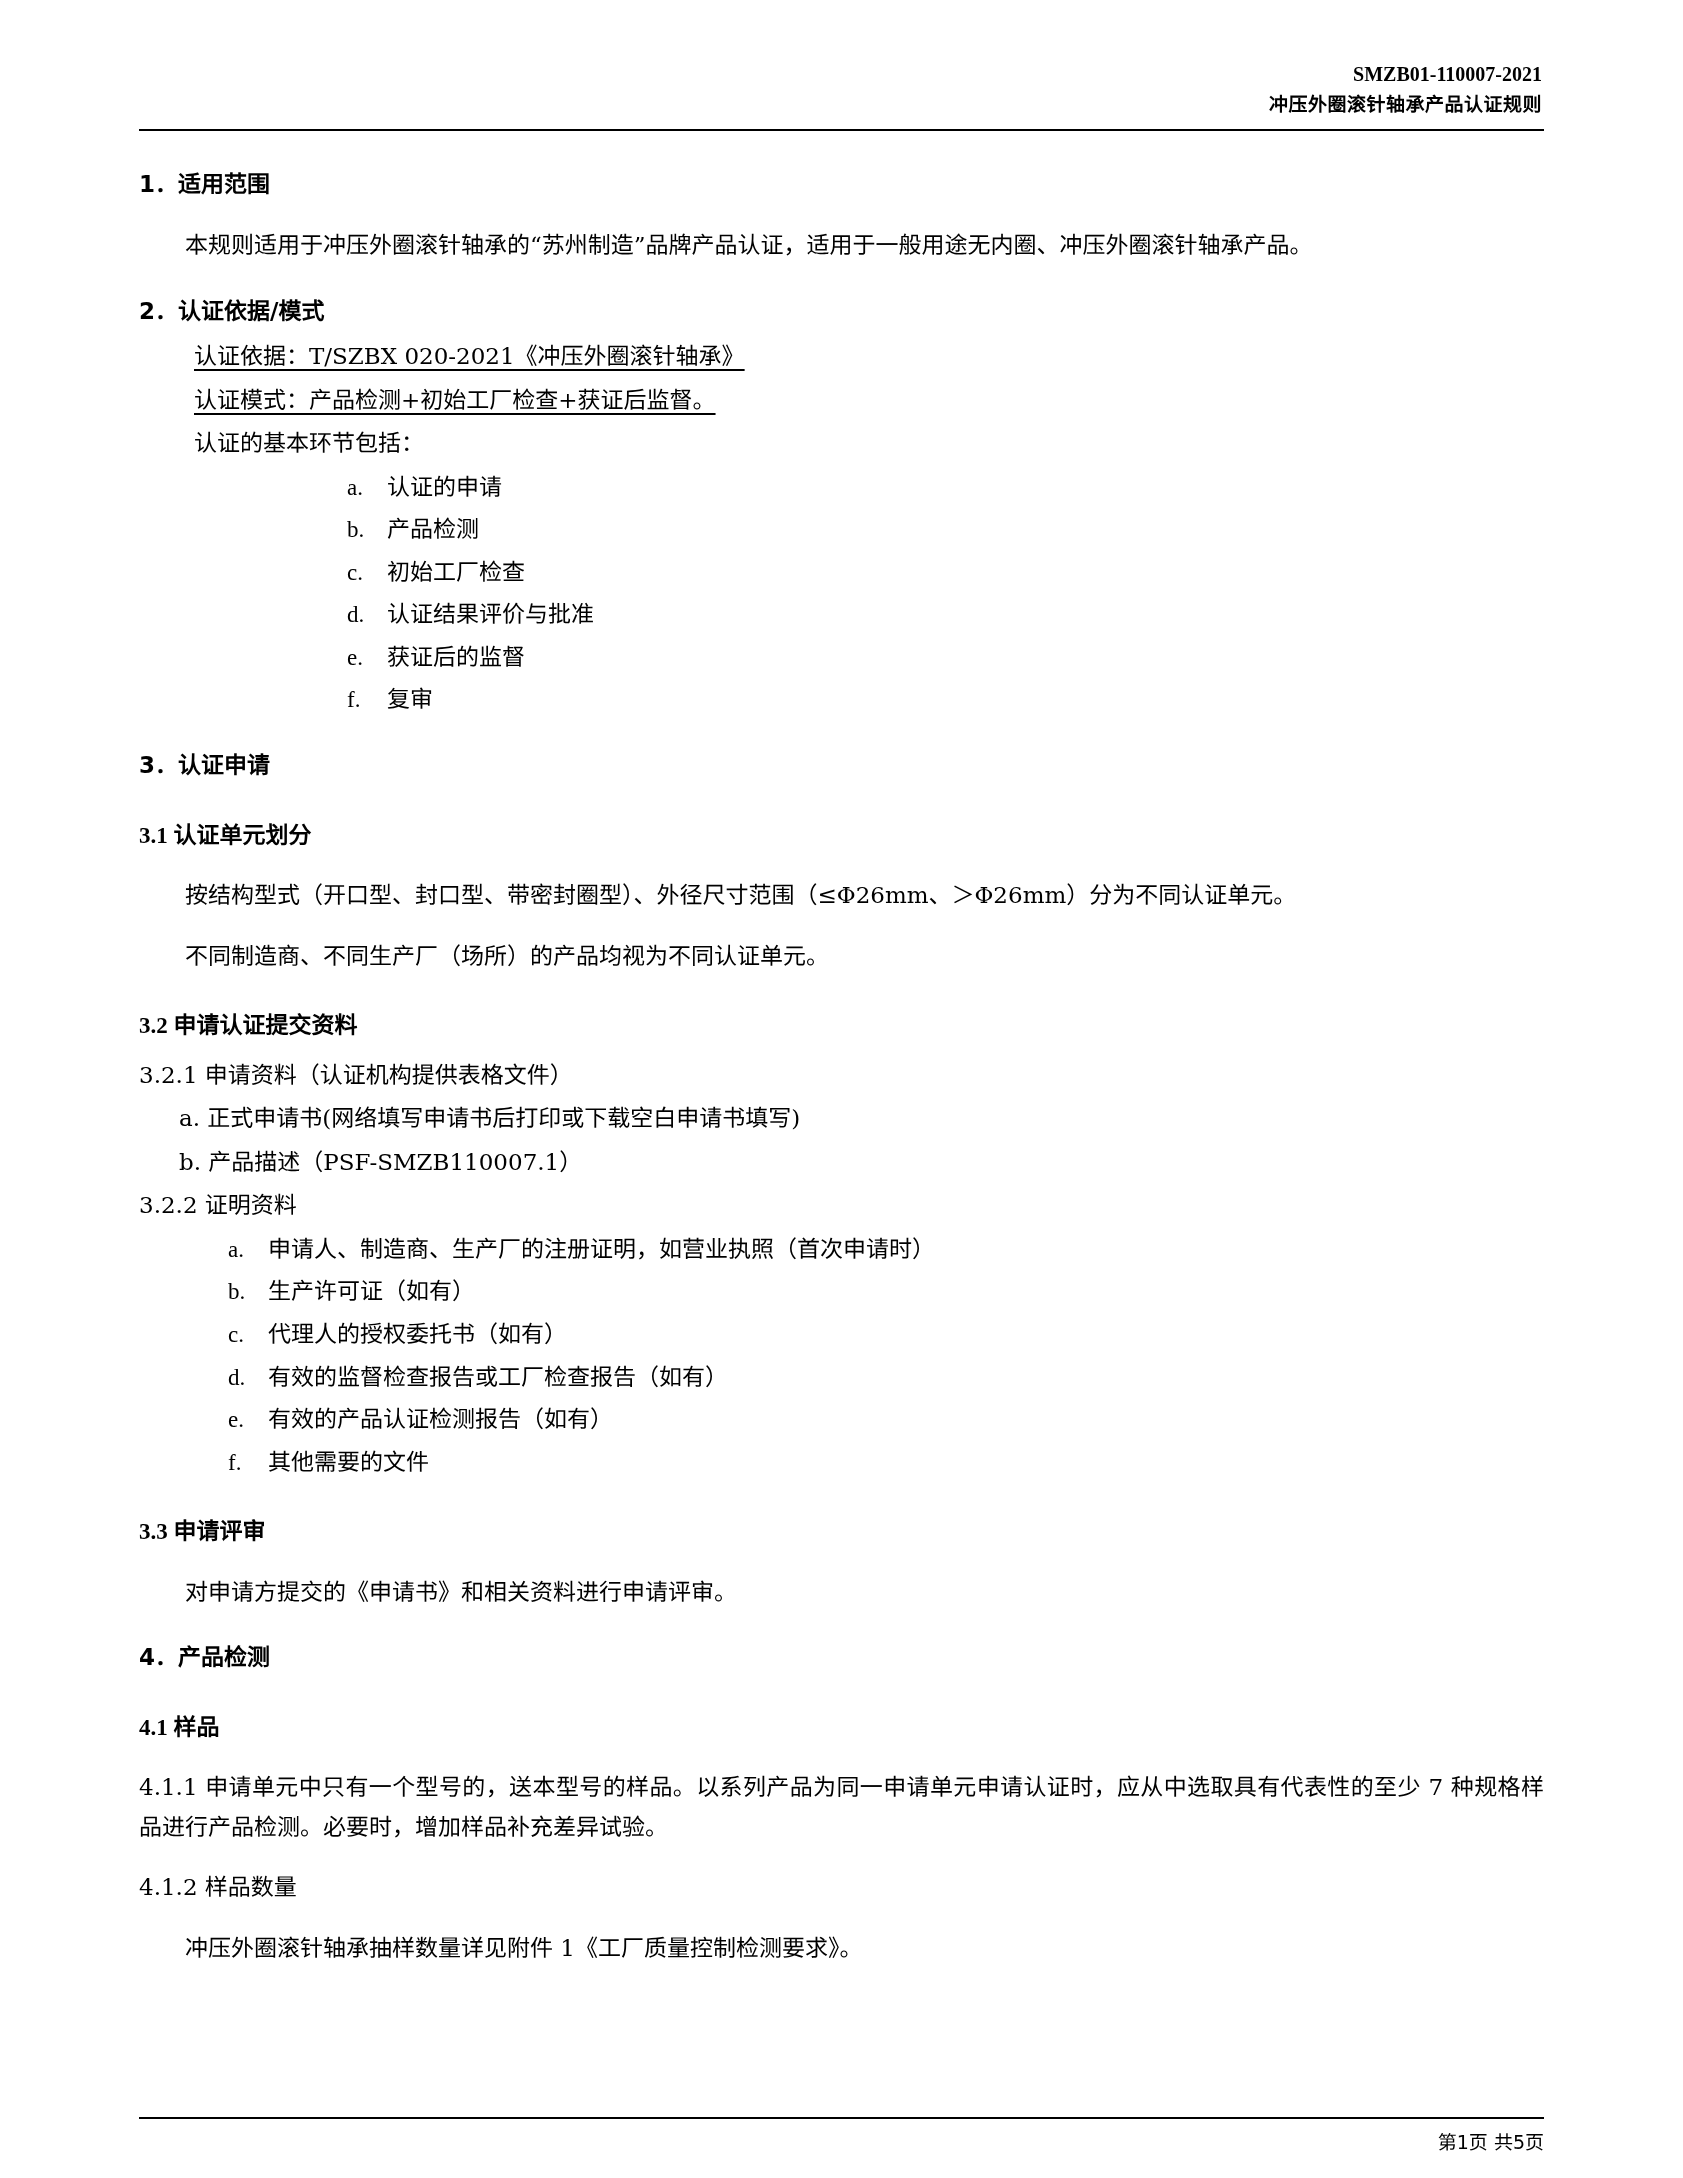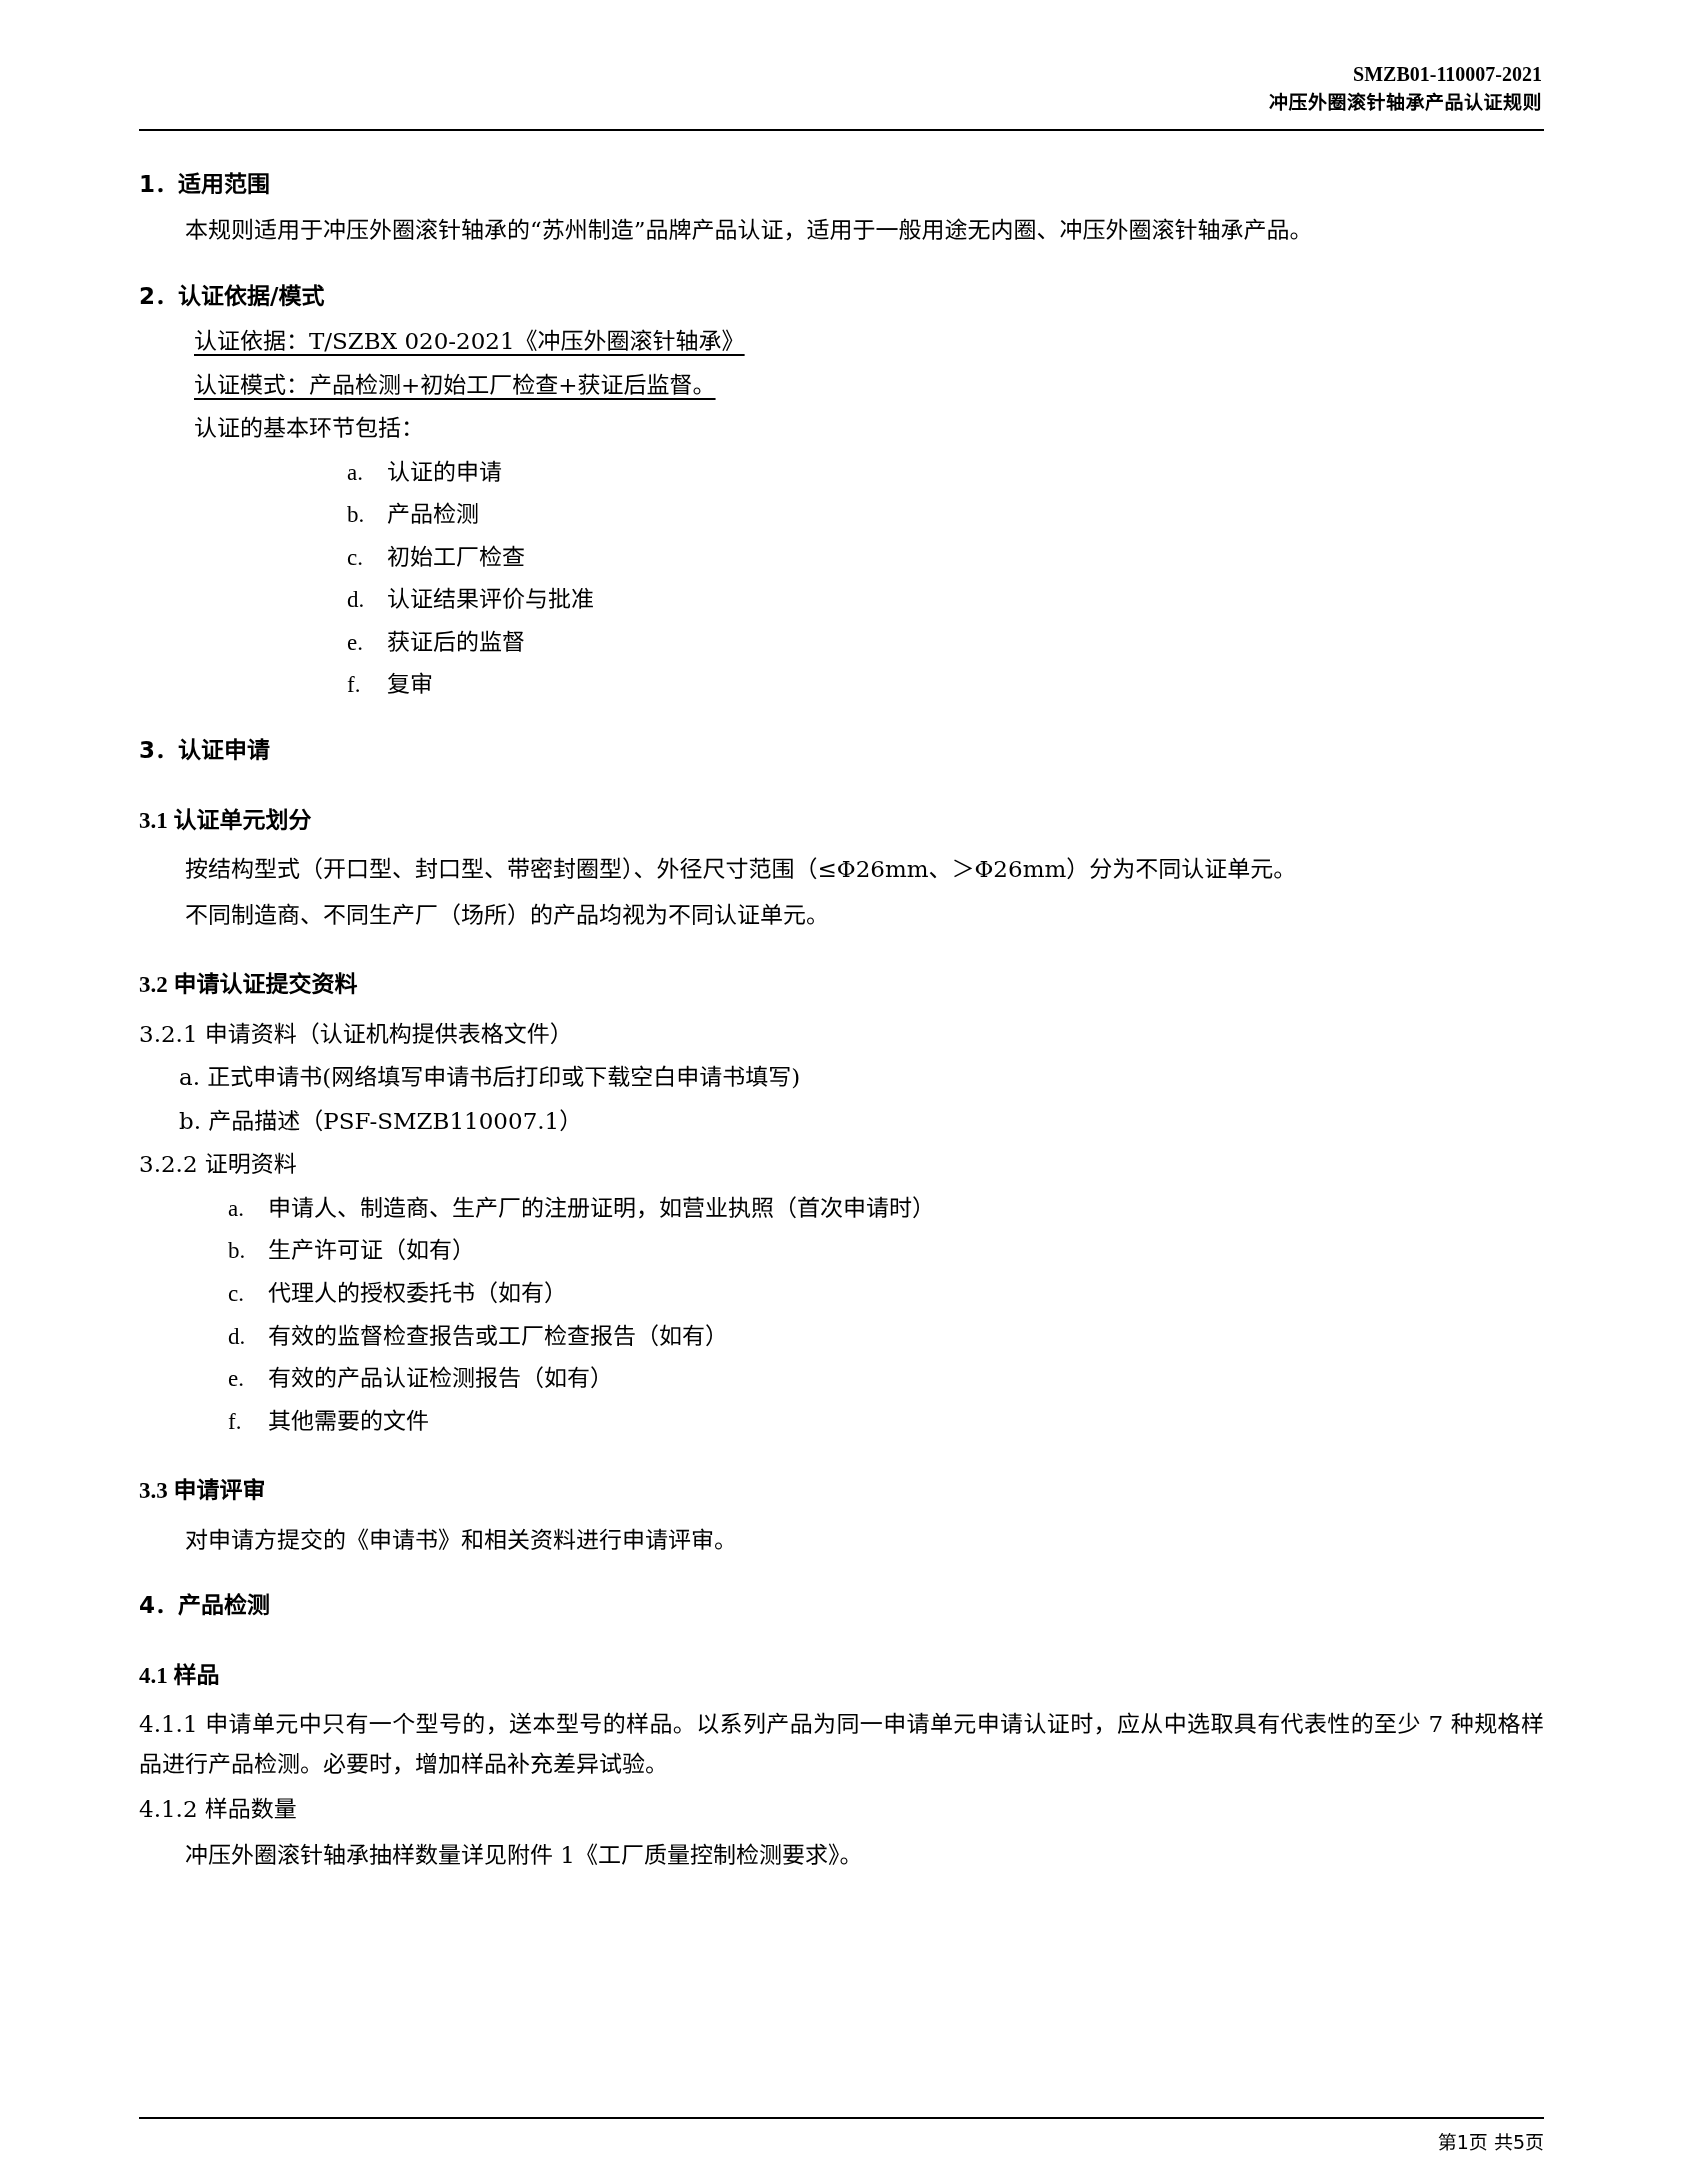--- a/index.html
+++ b/index.html
@@ -24,21 +24,21 @@
   
   .header {
     text-align: right;
     font-family: "Liberation Serif", "DejaVu Serif", serif;
     font-weight: bold;
     font-size: 20px;
     line-height: 1.55;
     padding-right: 2px;
   }
   .header .line2 {
-    font-family: Liberation Mono, monospace;
+    font-family: Liberation Sans, sans-serif;
     font-weight: bold;
     font-size: 19px;
     letter-spacing: 0.5px;
   }
   .rule {
     border: none;
     border-top: 2px solid #000;
     margin: 10px 0 0 0;
   }
   .footer-rule {
@@ -60,21 +60,21 @@
   }
   .h-num.first { margin-top: 12px; }
   .h-sub {
     font-weight: bold;
     font-family: Liberation Serif, serif;
     font-size: 23px;
     margin: 30px 0 10px 0;
   }
   .para {
     text-indent: 2em;
-    margin: 6px 0;
+    margin: 21px 0;
     text-align: justify;
     font-family: "DejaVu Serif", "Liberation Serif", serif;
   }
   .para.noindent { text-indent: 0; }
   .underline-row {
     margin: 4px 0 4px 55px;
   }
   .underline-row span {
     text-decoration: underline;
     text-underline-offset: 5px;

